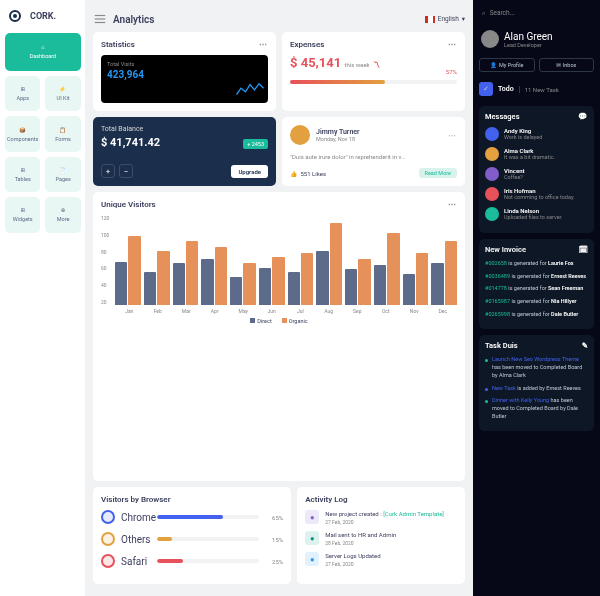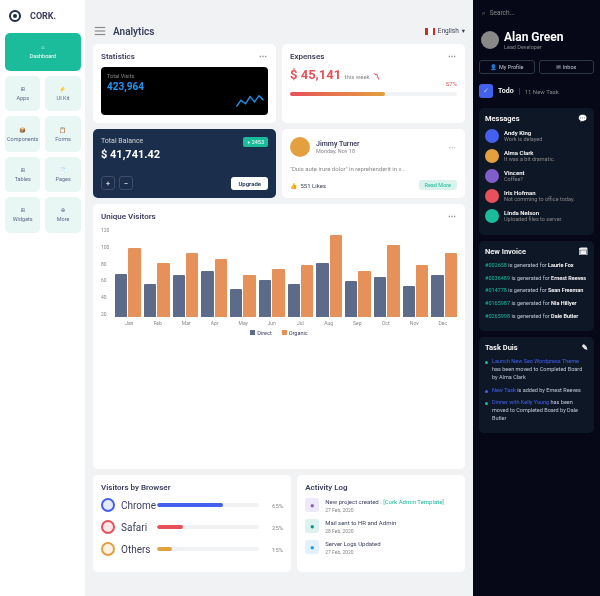--- a/index.html
+++ b/index.html
@@ -5,21 +5,21 @@
 *{margin:0;padding:0;box-sizing:border-box;font-family:-apple-system,BlinkMacSystemFont,"Segoe UI",Roboto,sans-serif}
 body{background:#f1f2f3;display:flex;width:600px;height:596px;overflow:hidden;font-size:7.5px;color:#3b3f5c}
 .sidebar{width:85px;background:#fff;padding:8px 5px;display:flex;flex-direction:column;gap:5px}
 .logo{display:flex;align-items:center;gap:9px;padding:2px 4px;font-weight:700;font-size:9px}
 .logo-icon{width:12px;height:12px;border:2px solid #1b2e4b;border-radius:50%;position:relative}
 .logo-icon::after{content:"";position:absolute;width:4px;height:4px;background:#1b2e4b;border-radius:50%;top:2px;left:2px}
 .nav-grid{display:grid;grid-template-columns:1fr 1fr;gap:5px;margin-top:4px}
 .nav-item{background:#e8f7f3;border-radius:5px;display:flex;flex-direction:column;align-items:center;justify-content:center;padding:8px 2px;font-size:5.5px;color:#5c6b8a;gap:3px;aspect-ratio:1}
 .nav-item.active{background:#1abc9c;color:#fff}
 .nav-item.full{grid-column:1/3;aspect-ratio:2}
-.main{flex:1;padding:24px 8px;display:flex;flex-direction:column;gap:6px;overflow:hidden}
+.main{flex:1;padding:12px 8px;display:flex;flex-direction:column;gap:6px;overflow:hidden}
 .topbar{display:flex;align-items:center;gap:6px}
 .menu-icon{width:14px;height:14px;color:#888}
 .page-title{font-size:10px;font-weight:600;color:#3b3f5c}
 .lang{margin-left:auto;display:flex;align-items:center;gap:3px;font-size:6.5px}
 .flag{width:10px;height:7px;background:linear-gradient(to right,#d52b1e 25%,#fff 25%,#fff 75%,#d52b1e 75%);position:relative}
 .row{display:flex;gap:6px}
 .card{background:#fff;border-radius:5px;padding:8px;flex:1}
 .card-title{font-size:8px;font-weight:600;margin-bottom:6px;display:flex;justify-content:space-between;align-items:center}
 .dots{color:#888;letter-spacing:1px}
 .stat-boxes{display:flex;gap:6px}
@@ -30,21 +30,21 @@
 .stat-val{font-size:10px;font-weight:700;margin-top:2px}
 .stat-box.blue .stat-val{color:#2196f3}
 .stat-box.orange .stat-val{color:#e2a03f}
 .spark{position:absolute;bottom:4px;right:4px;width:28px;height:18px}
 .exp-amount{font-size:13px;font-weight:700;color:#e7515a;margin:6px 0}
 .exp-sub{font-size:6px;color:#888;font-weight:400}
 .prog-bar{height:4px;background:#f1f2f3;border-radius:2px;margin-top:10px;position:relative}
 .prog-fill{height:100%;border-radius:2px;background:linear-gradient(90deg,#e7515a,#e2a03f)}
 .prog-pct{position:absolute;right:0;top:-12px;font-size:6px;color:#e7515a}
 .dark-card{background:#1b2e4b;color:#fff;border-radius:5px;padding:8px;flex:1;display:flex;flex-direction:column}
-.dc-top{display:flex;justify-content:space-between;align-items:flex-start}
+.dc-top{display:flex;justify-content:space-between;align-items:flex-end}
 .dc-label{font-size:7px;color:#d3d3d3}
 .dc-amount{font-size:11px;font-weight:700;margin-top:3px}
 .dc-badge{background:#1abc9c;color:#fff;font-size:5.5px;padding:2px 4px;border-radius:2px}
 .dc-bottom{display:flex;justify-content:space-between;align-items:center;margin-top:auto;padding-top:14px}
 .dc-btns{display:flex;gap:4px}
 .dc-btn{width:14px;height:14px;border:1px solid #3b4d6b;border-radius:3px;display:flex;align-items:center;justify-content:center;font-size:8px}
 .upgrade{background:#fff;color:#1b2e4b;font-size:6px;padding:3px 7px;border-radius:3px;font-weight:600}
 .person{display:flex;gap:6px;align-items:center;margin-bottom:6px}
 .avatar{width:20px;height:20px;border-radius:50%;background:#e2a03f}
 .person-name{font-size:7px;font-weight:600}
@@ -72,21 +72,21 @@
 .b-pct{font-size:6px;color:#888;width:18px;text-align:right}
 .act-row{display:flex;gap:6px;align-items:flex-start;margin-bottom:6px}
 .act-icon{width:14px;height:14px;border-radius:3px;display:flex;align-items:center;justify-content:center;flex-shrink:0}
 .act-text{font-size:6px}
 .act-link{color:#1abc9c}
 .act-date{font-size:5px;color:#888;margin-top:2px}
 .rightbar{width:127px;background:#060818;color:#bfc9d4;padding:6px;display:flex;flex-direction:column;gap:6px;overflow:hidden}
 .search{display:flex;align-items:center;gap:4px;font-size:6.5px;color:#888;padding:3px}
 .user-box{display:flex;gap:5px;align-items:center;padding:4px 2px}
 .user-av{width:18px;height:18px;border-radius:50%;background:#888}
-.user-name{font-size:12px;font-weight:700;color:#fff}
+.user-name{font-size:10px;font-weight:400;color:#fff}
 .user-role{font-size:5.5px;color:#888}
 .user-btns{display:flex;gap:4px}
 .ub{flex:1;border:1px solid #2d3747;border-radius:3px;padding:3px;font-size:5.5px;text-align:center;display:flex;align-items:center;justify-content:center;gap:2px}
 .todo{display:flex;align-items:center;gap:5px;padding:4px 0}
 .todo-icon{width:14px;height:14px;background:#4361ee;border-radius:3px;display:flex;align-items:center;justify-content:center;font-size:7px}
 .todo-label{font-size:7px;font-weight:600;color:#fff}
 .todo-count{font-size:6px;color:#888;border-left:1px solid #2d3747;padding-left:5px}
 .panel{background:#0e1726;border-radius:5px;padding:6px}
 .panel-title{font-size:7.5px;font-weight:600;color:#fff;margin-bottom:6px;display:flex;justify-content:space-between}
 .msg{display:flex;gap:5px;margin-bottom:6px}
@@ -322,34 +322,34 @@
       <div id="browsers">
           <div class="browser-row">
             <div class="b-icon" style="background:#4361ee22;border:2px solid #4361ee"></div>
             <span class="b-name">Chrome</span>
             <div class="b-bar">
               <div class="b-fill" style="width:65%;background:#4361ee"></div>
             </div>
             <span class="b-pct">65%</span>
           </div>
           <div class="browser-row">
+            <div class="b-icon" style="background:#e2a03f22;border:2px solid #e2a03f"></div>
+            <span class="b-name">Others</span>
+            <div class="b-bar">
+              <div class="b-fill" style="width:15%;background:#e2a03f"></div>
+            </div>
+            <span class="b-pct">15%</span>
+          </div>
+          <div class="browser-row">
             <div class="b-icon" style="background:#e7515a22;border:2px solid #e7515a"></div>
             <span class="b-name">Safari</span>
             <div class="b-bar">
               <div class="b-fill" style="width:25%;background:#e7515a"></div>
             </div>
             <span class="b-pct">25%</span>
-          </div>
-          <div class="browser-row">
-            <div class="b-icon" style="background:#e2a03f22;border:2px solid #e2a03f"></div>
-            <span class="b-name">Others</span>
-            <div class="b-bar">
-              <div class="b-fill" style="width:15%;background:#e2a03f"></div>
-            </div>
-            <span class="b-pct">15%</span>
           </div>
         </div>
     </div>
     <div class="card">
       <div class="card-title">
           <span>Activity Log</span>
         </div>
       <div id="activity">
           <div class="act-row">
             <div class="act-icon" style="background:#805dca22;color:#805dca">●</div>

